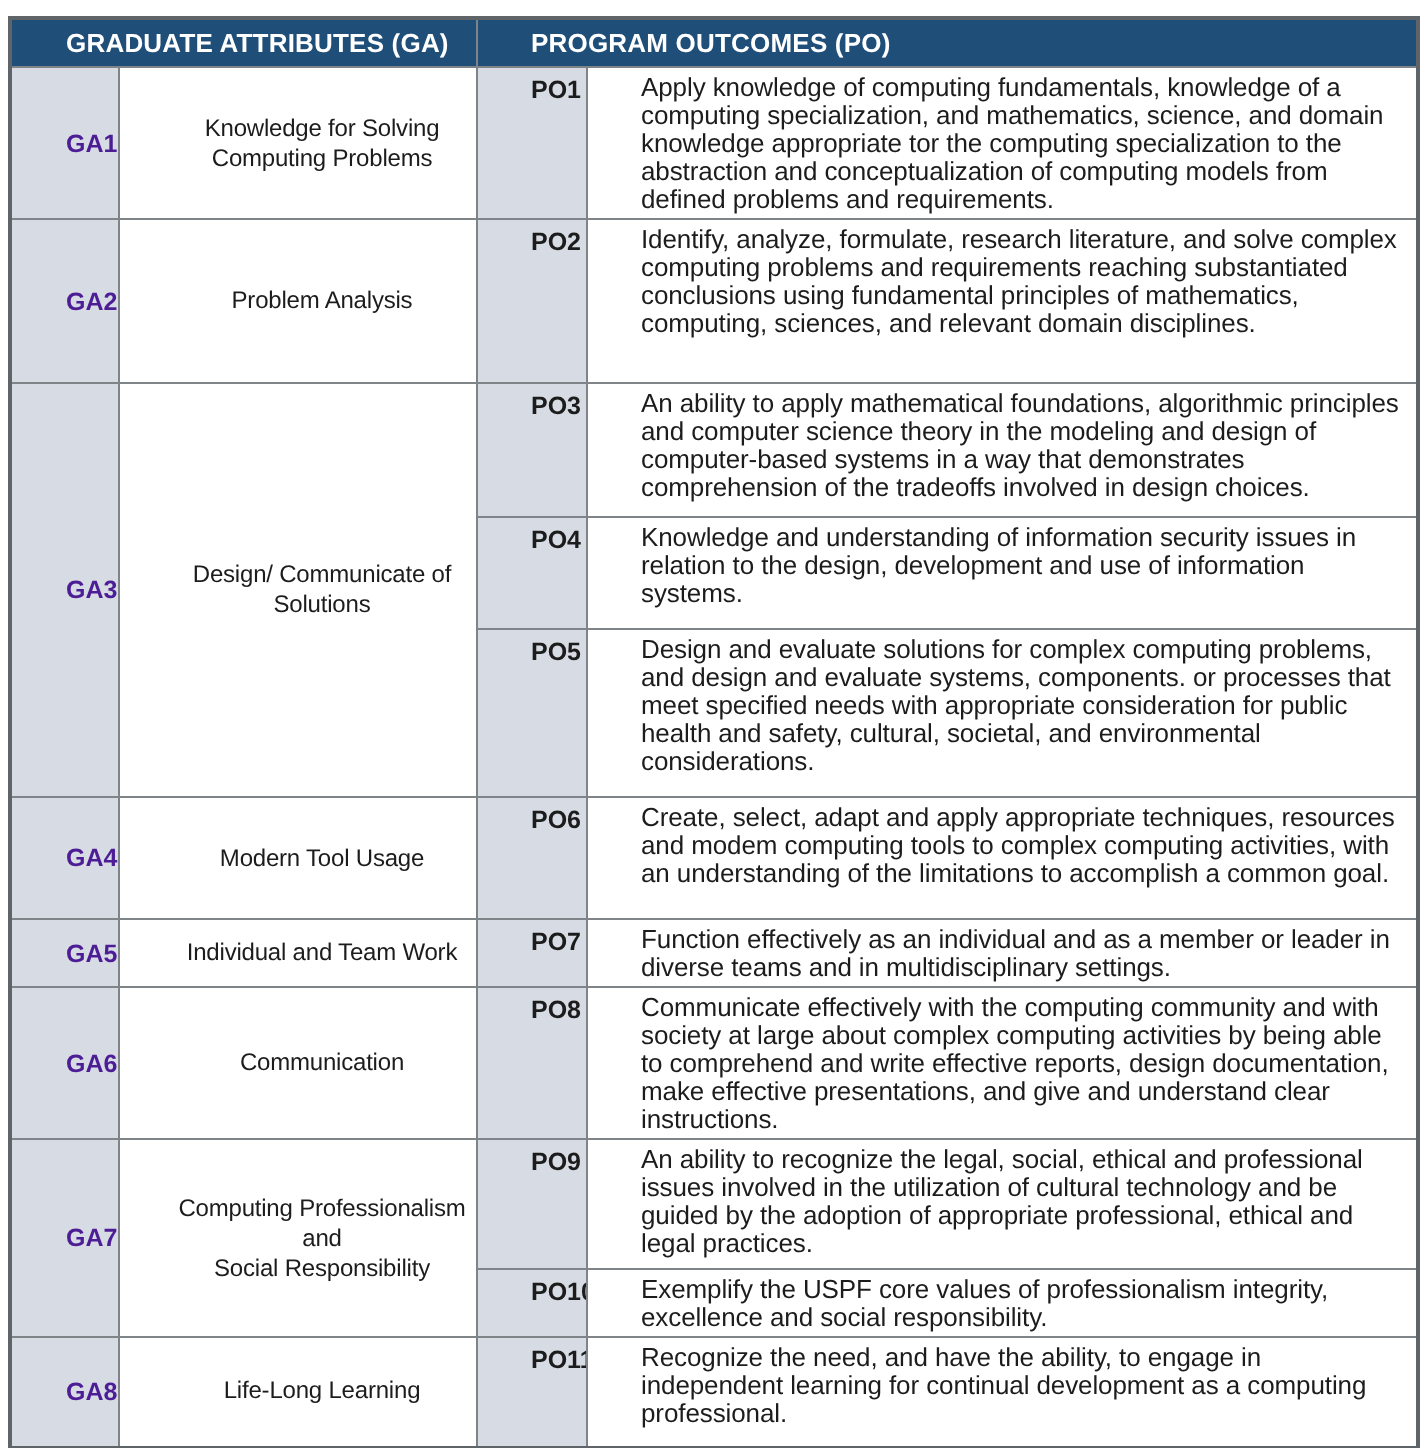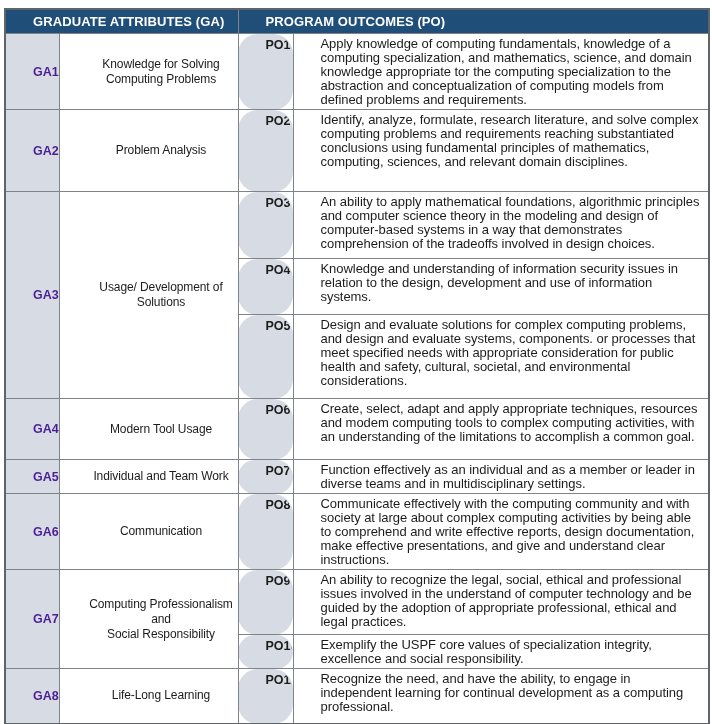--- a/index.html
+++ b/index.html
@@ -56,21 +56,20 @@
     padding: 2px;
   }
   td.pocode {
     background: #D7DCE4;
     font-size: 12.5px;
     font-weight: bold;
     color: #1c1c1c;
     vertical-align: top;
     text-align: right;
     padding: 4px 2px 2px 10px;
-    border-radius: 20px;
   }
   
   td.galabel {
     background: #ffffff;
     font-size: 12px;
     color: #1c1c1c;
     vertical-align: middle;
     text-align: center;
     padding: 2px 2px 2px 5px;
     letter-spacing: -0.1px;
@@ -116,21 +115,21 @@
         <td class="podesc">Apply knowledge of computing fundamentals, knowledge of a computing specialization, and mathematics, science, and domain knowledge appropriate tor the computing specialization to the abstraction and conceptualization of computing models from defined problems and requirements.</td>
       </tr>
       <tr style="height:82px">
         <td class="code">GA2</td>
         <td class="galabel">Problem Analysis</td>
         <td class="pocode">PO2</td>
         <td class="podesc">Identify, analyze, formulate, research literature, and solve complex computing problems and requirements reaching substantiated conclusions using fundamental principles of mathematics, computing, sciences, and relevant domain disciplines.</td>
       </tr>
       <tr style="height:67px">
         <td class="code" rowspan="3">GA3</td>
-        <td class="galabel" rowspan="3">Usage/ Development of
+        <td class="galabel" rowspan="3">Design/ Communicate of
 Solutions</td>
         <td class="pocode">PO3</td>
         <td class="podesc">An ability to apply mathematical foundations, algorithmic principles and computer science theory in the modeling and design of computer-based systems in a way that demonstrates comprehension of the tradeoffs involved in design choices.</td>
       </tr>
       <tr style="height:56px">
         <td class="pocode">PO4</td>
         <td class="podesc">Knowledge and understanding of information security issues in relation to the design, development and use of information systems.</td>
       </tr>
       <tr style="height:84px">
         <td class="pocode">PO5</td>
@@ -152,25 +151,25 @@
         <td class="code">GA6</td>
         <td class="galabel">Communication</td>
         <td class="pocode">PO8</td>
         <td class="podesc">Communicate effectively with the computing community and with society at large about complex computing activities by being able to comprehend and write effective reports, design documentation, make effective presentations, and give and understand clear instructions.</td>
       </tr>
       <tr style="height:65px">
         <td class="code" rowspan="2">GA7</td>
         <td class="galabel" rowspan="2">Computing Professionalism and
 Social Responsibility</td>
         <td class="pocode">PO9</td>
-        <td class="podesc">An ability to recognize the legal, social, ethical and professional issues involved in the understand of computer technology and be guided by the adoption of appropriate professional, ethical and legal practices.</td>
+        <td class="podesc">An ability to recognize the legal, social, ethical and professional issues involved in the utilization of cultural technology and be guided by the adoption of appropriate professional, ethical and legal practices.</td>
       </tr>
       <tr style="height:34px">
         <td class="pocode">PO10</td>
-        <td class="podesc">Exemplify the USPF core values of specialization integrity, excellence and social responsibility.</td>
+        <td class="podesc">Exemplify the USPF core values of professionalism integrity, excellence and social responsibility.</td>
       </tr>
       <tr style="height:55px">
         <td class="code">GA8</td>
         <td class="galabel">Life-Long Learning</td>
         <td class="pocode">PO11</td>
         <td class="podesc">Recognize the need, and have the ability, to engage in independent learning for continual development as a computing professional.</td>
       </tr>
     </tbody>
   </table>
 </div>

